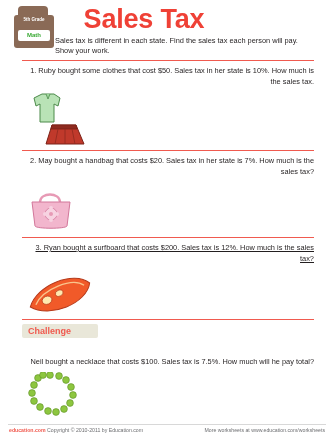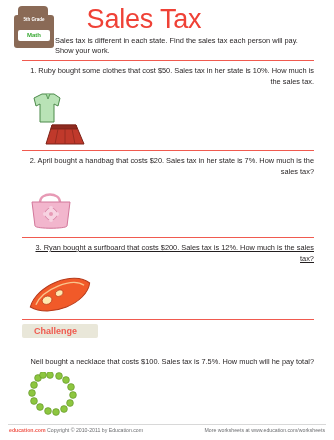--- a/index.html
+++ b/index.html
@@ -30,21 +30,21 @@
     position:absolute;left:0;top:11px;width:40px;text-align:center;
     font-size:4.5px;color:#ffffff;line-height:5px;font-weight:bold;
   }
   .badge .subject{
     position:absolute;left:4px;top:24px;width:32px;height:11px;
     background:#ffffff;border-radius:2px;
     font-size:6px;color:#3aaa35;text-align:center;line-height:11px;font-weight:bold;
   }
   .title{
     position:absolute;left:0;top:4px;width:288px;text-align:center;
-    font-size:27px;font-weight:normal;color:#ef4136;letter-spacing:-0.2px;
+    font-size:27px;font-weight:bold;color:#ef4136;letter-spacing:-0.2px;
   }
   .subtitle{
     position:absolute;left:55px;top:36px;width:262px;
     font-size:7.4px;line-height:10px;color:#231f20;
   }
 
   
   .rule{
     position:absolute;left:22px;width:292px;height:1px;background:#f05a4f;
   }
@@ -53,21 +53,21 @@
   .problem{position:absolute;left:22px;width:292px;}
   .ptext{font-size:7.4px;line-height:10.5px;color:#231f20;text-align:right;}
 
   
   .challenge-bar{
     position:absolute;left:22px;width:76px;height:14px;
     background:#e9e7d9;border-radius:2px;
   }
   .challenge-bar span{
     display:block;font-size:9px;font-weight:bold;color:#f05a4f;
-    line-height:14px;padding-left:12px;
+    line-height:14px;padding-left:6px;
   }
 
   
   .footer{position:absolute;left:0;bottom:0;width:334px;height:16px;}
   .footline{position:absolute;left:8px;top:0;width:318px;height:1px;background:#d8d8d8;}
   .foot-left{
     position:absolute;left:9px;top:3px;font-size:5.2px;color:#6d6e71;
   }
   .foot-left .edu{color:#f05a4f;font-weight:bold;}
   .foot-right{
@@ -105,21 +105,21 @@
       <path d="M22 2 L24 7 L26 2" fill="#9dd69a" stroke="#4c8a4a" stroke-width="0.8"></path>
       <path d="M28 33 L52 33 L60 52 L22 52 Z" fill="#c0392b" stroke="#7b2218" stroke-width="1"></path>
       <path d="M28 33 L52 33 L53 37 L27 37 Z" fill="#8e2a1f" stroke="#7b2218" stroke-width="0.8"></path>
       <path d="M34 37 L31 52 M41 37 L41 52 M48 37 L51 52" stroke="#8e2a1f" stroke-width="0.8" fill="none"></path>
     </g>
   </svg>
 
   <div class="rule" style="top:150px;"></div>
 
   <div class="problem" style="top:156px;">
-    <div class="ptext">2. April bought a handbag that costs $20.  Sales tax in her state is 7%. How much is the sales tax?</div>
+    <div class="ptext">2. May bought a handbag that costs $20.  Sales tax in her state is 7%. How much is the sales tax?</div>
   </div>
 
   <svg class="art" style="left:26px;top:186px;" width="58" height="46" viewBox="0 0 58 46">
     <g>
       <path d="M14 16 C14 6, 34 6, 34 16" fill="none" stroke="#e79ab5" stroke-width="2.4"></path>
       <path d="M6 16 L44 16 L41 40 C40 43, 10 43, 9 40 Z" fill="#f2b6cd" stroke="#d2769a" stroke-width="1"></path>
       <circle cx="25" cy="28" r="6" fill="#f7d3e1" stroke="#d2769a" stroke-width="0.8"></circle>
       <circle cx="25" cy="28" r="2" fill="#e79ab5"></circle>
       <circle cx="25" cy="22" r="2" fill="#f7d3e1"></circle>
       <circle cx="31" cy="28" r="2" fill="#f7d3e1"></circle>

